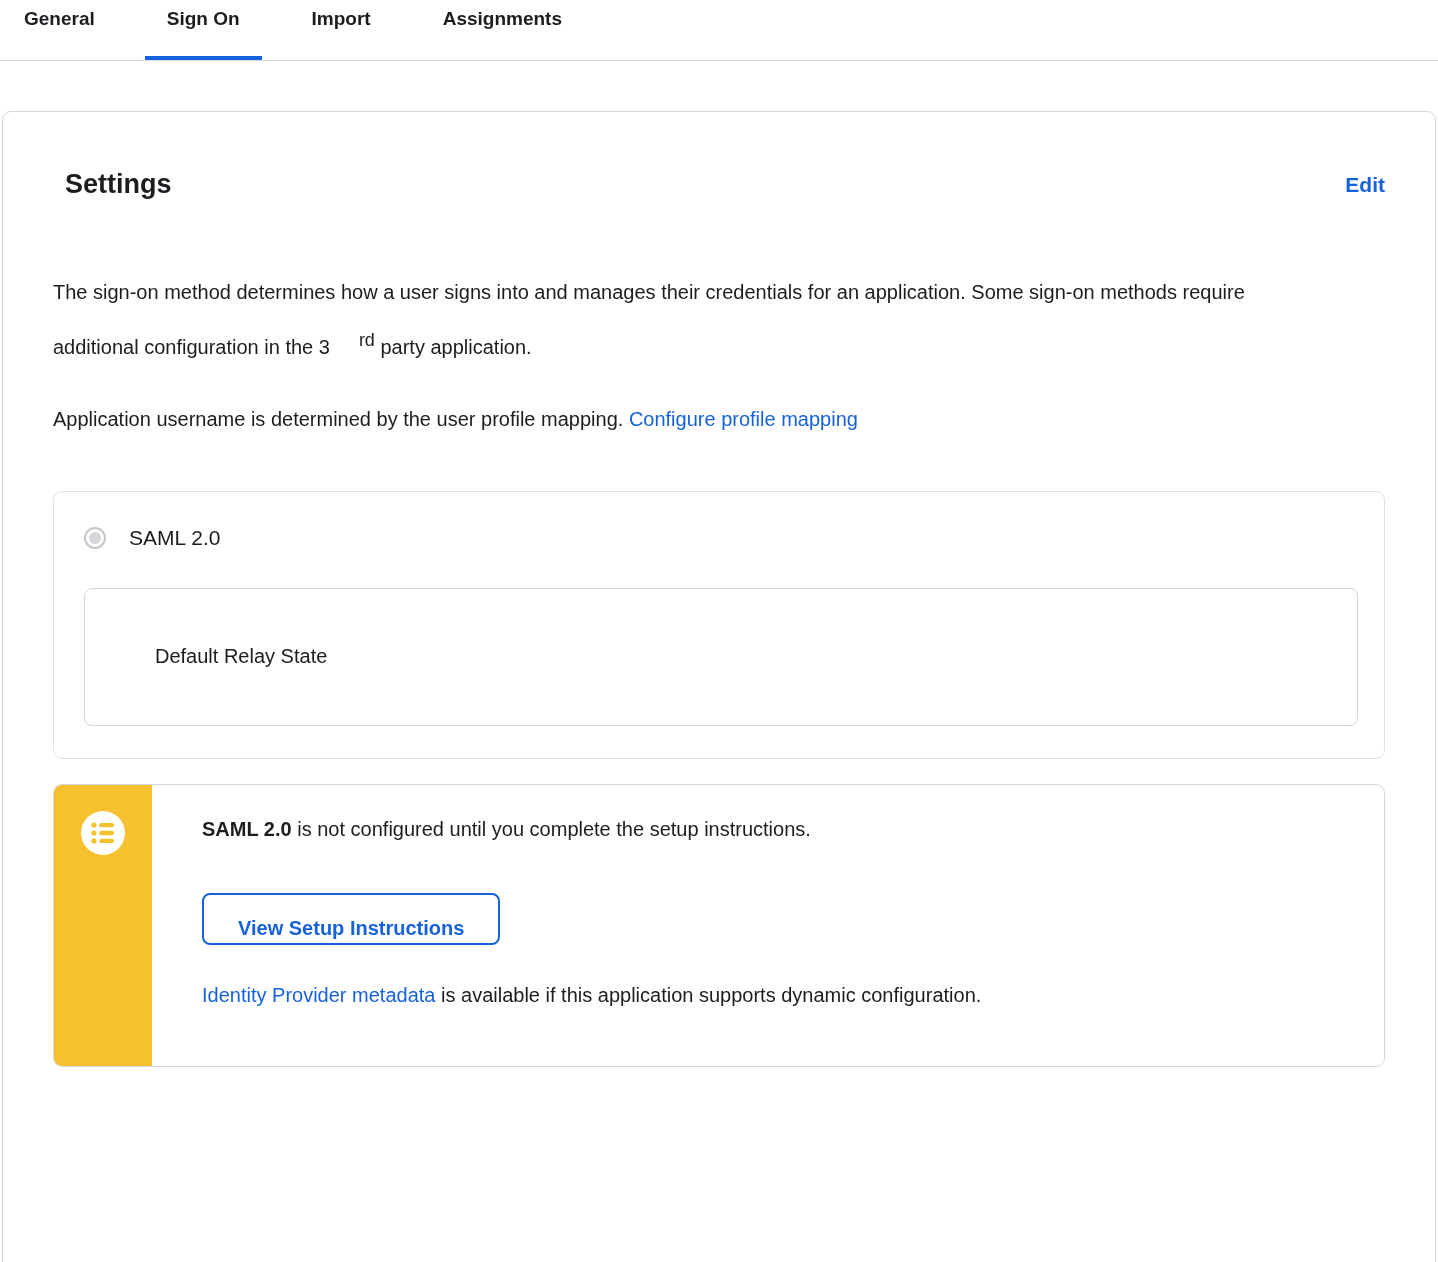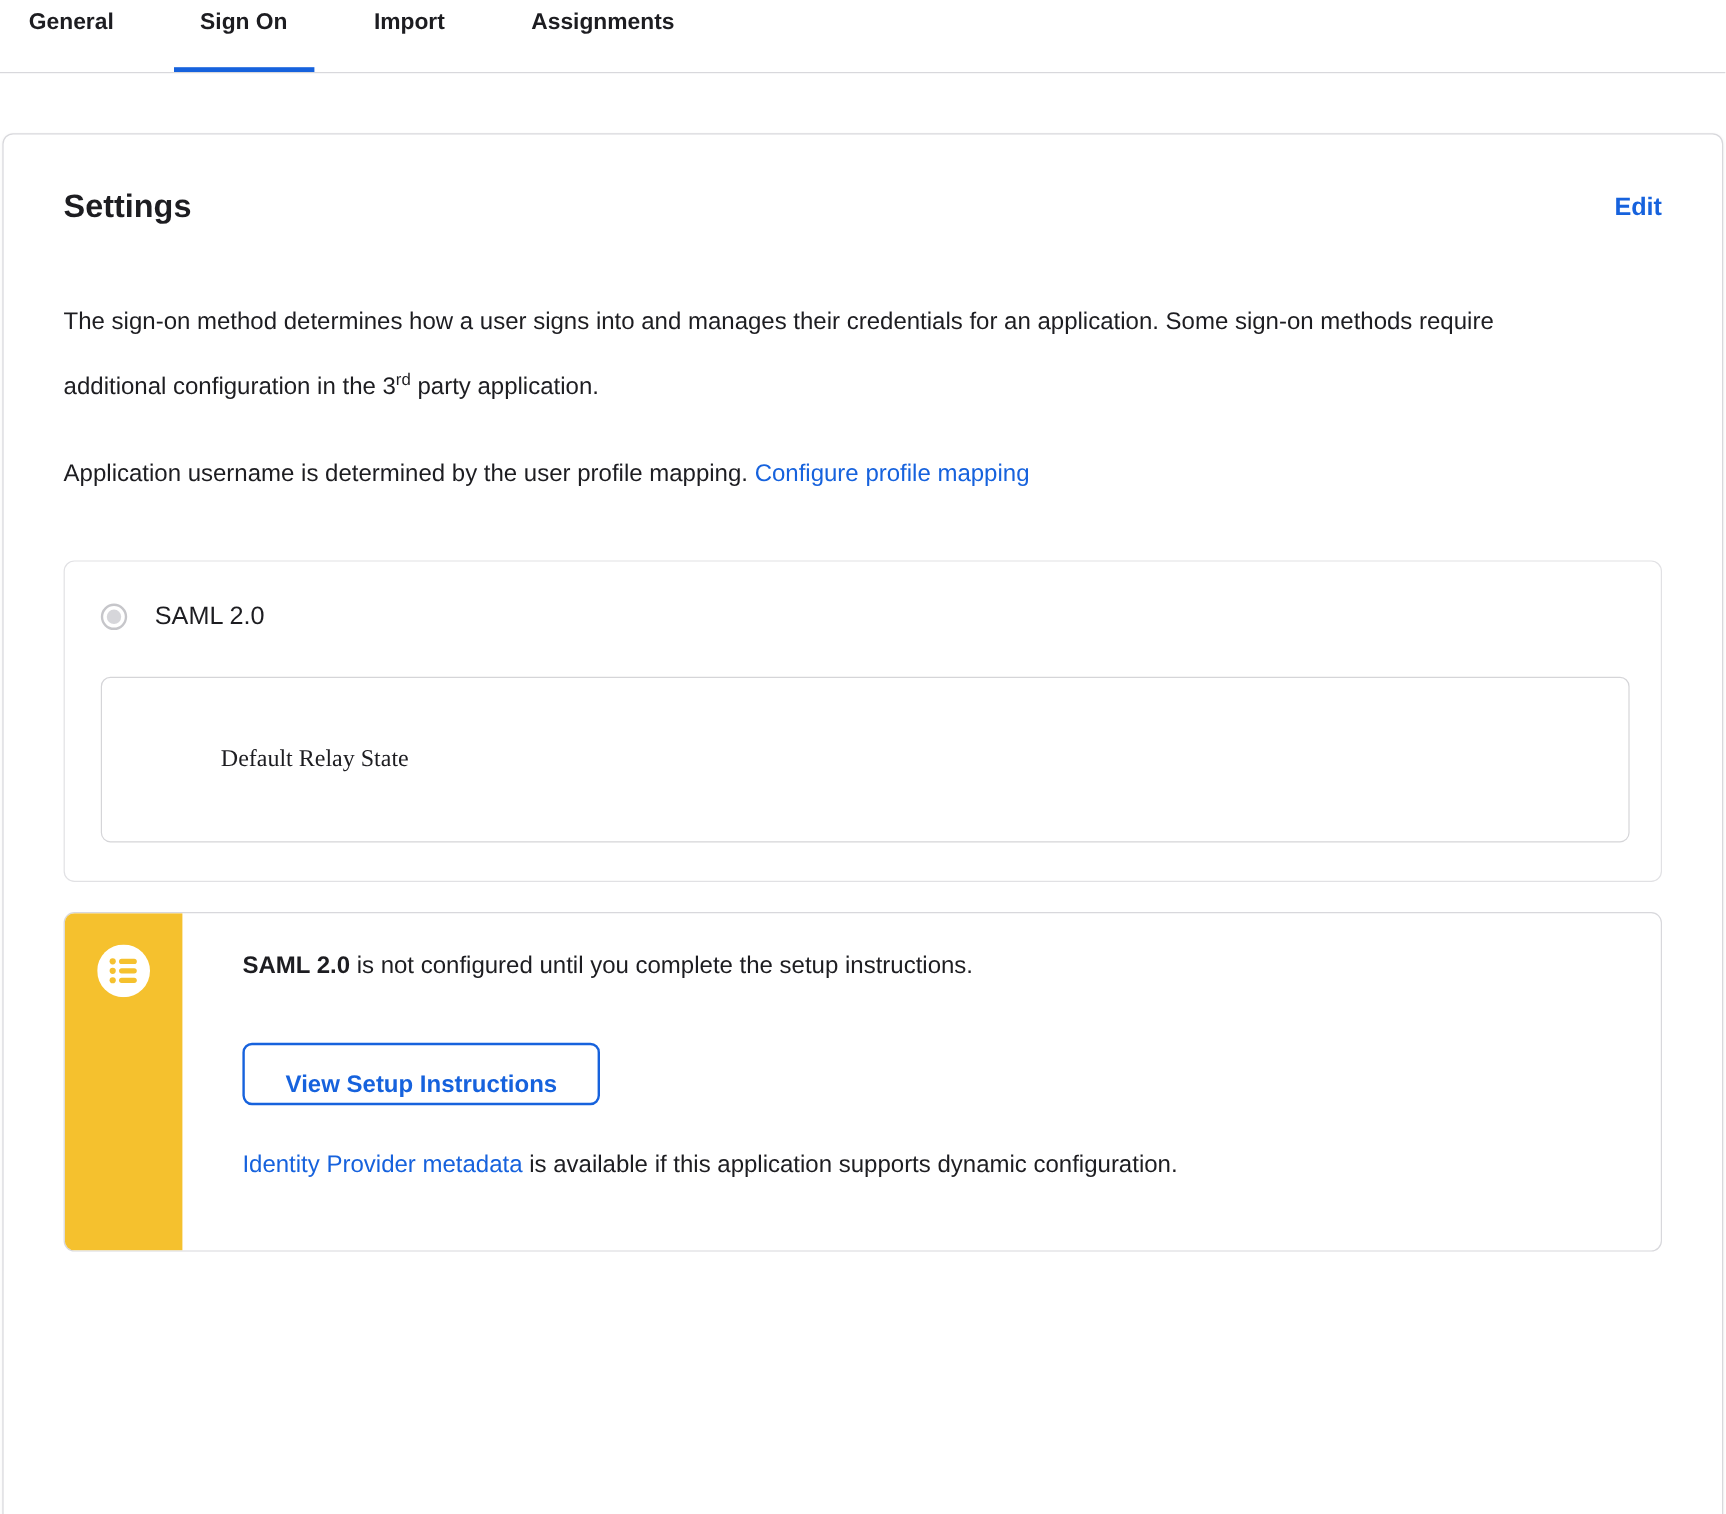--- a/index.html
+++ b/index.html
@@ -50,21 +50,21 @@
   }
   .card-header {
     display: flex;
     justify-content: space-between;
     align-items: center;
     margin-top: 45px;
   }
   .card-title {
     font-size: 27px;
     font-weight: 700;
-    margin: 0;
+    margin: 12px;
   }
   .edit-link {
     font-size: 21px;
     font-weight: 700;
     color: var(--accent-blue);
     text-decoration: none;
     cursor: pointer;
   }
 
   .section-heading {
@@ -83,21 +83,21 @@
     margin: 24px 0 0 0;
     font-size: 20px;
     line-height: 48px;
   }
   .inline-link {
     color: var(--accent-blue);
     text-decoration: none;
     cursor: pointer;
     margin-top: 28px;
   }
-  sup { font-size: 14px; }
+  sup { font-size: 18px; margin-left: 29px; }
 
   
   .saml-box {
     margin-top: 48px;
     border: 1px solid #e1e1e4;
     border-radius: 9px;
     padding: 34px 26px 32px 30px;
   }
   .radio-row {
     display: flex;
@@ -123,23 +123,22 @@
     font-size: 21px;
     margin-left: 23px;
   }
   .relay-box {
     margin-top: 38px;
     border: 1px solid #d5d5d8;
     border-radius: 8px;
     height: 138px;
     display: flex;
     align-items: center;
-    padding-left: 99px;
-    font-size: 20px;
-    font-family: Liberation Serif, serif;
+    padding-left: 70px;
+    font-size: 20px;
   }
 
   
   .callout {
     margin-top: 25px;
     display: flex;
     border: 1px solid var(--border);
     border-radius: 9px;
     overflow: hidden;
     min-height: 283px;

